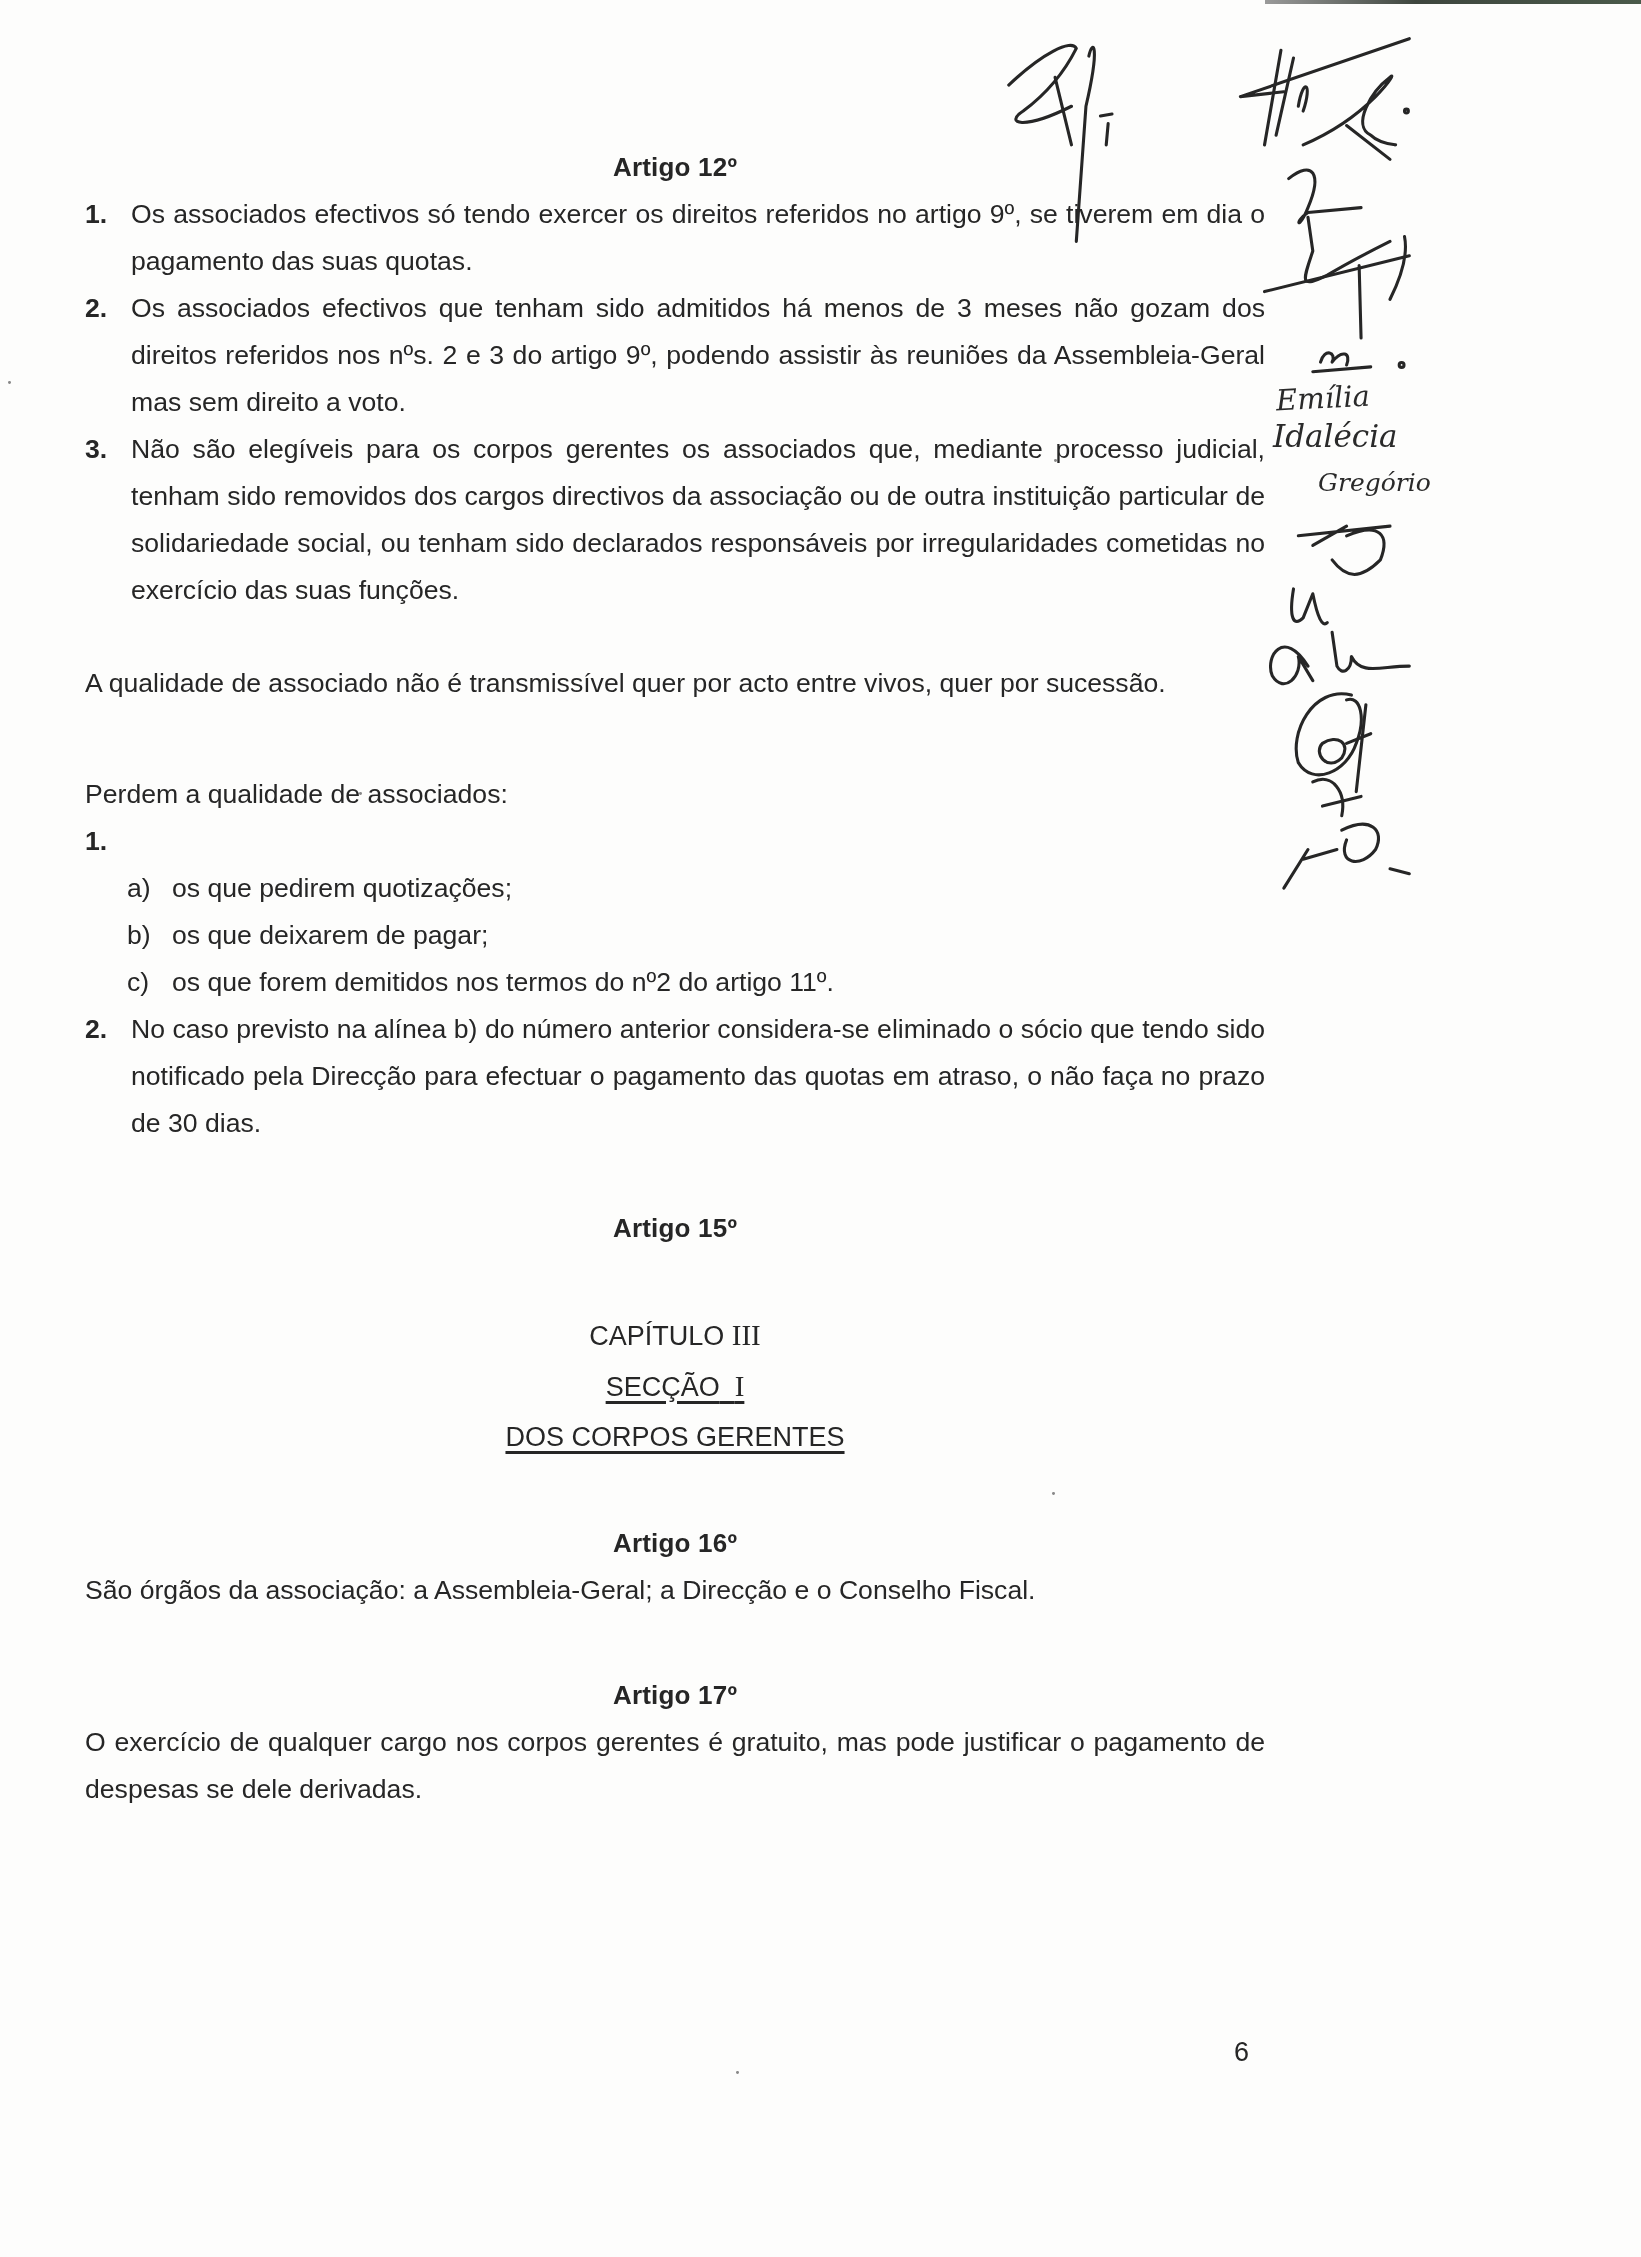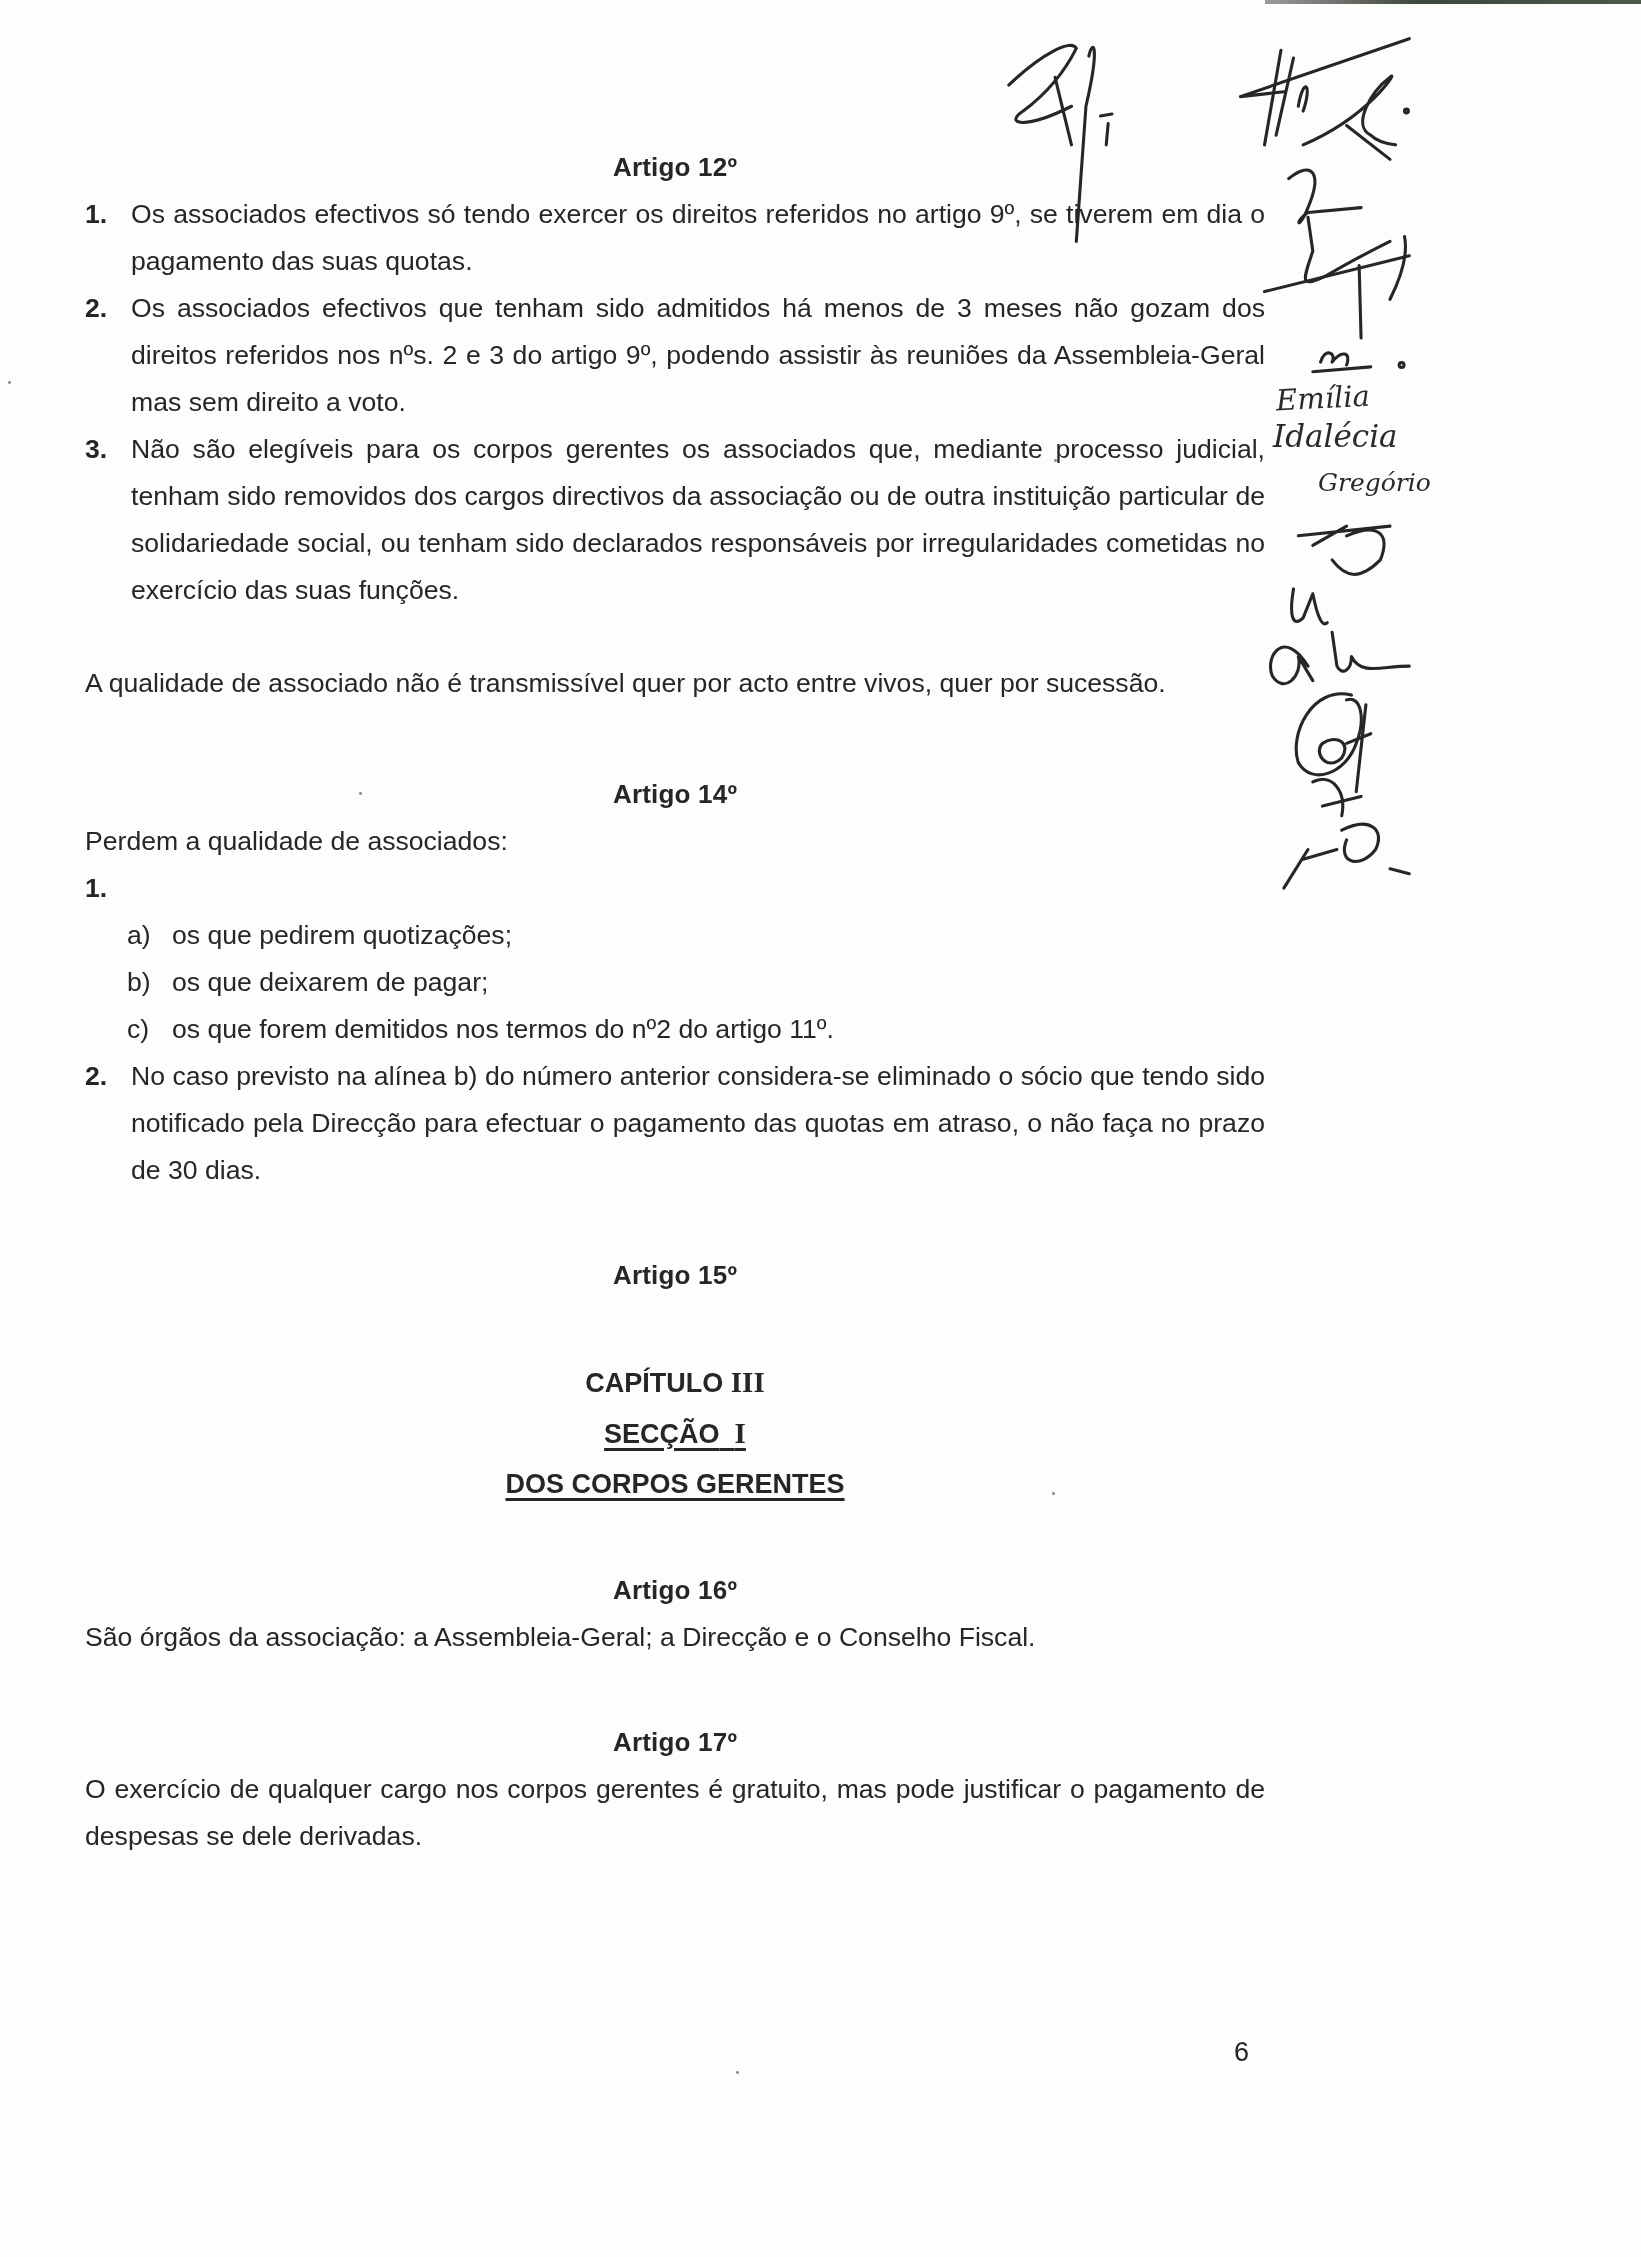--- a/index.html
+++ b/index.html
@@ -27,21 +27,21 @@
   .numlist > li { position: relative; padding-left: 46px; text-align: justify; }
   .numlist .num { position: absolute; left: 0; top: 0; font-weight: bold; }
   .sublist { margin: 0; padding: 0; list-style: none; }
   .sublist > li { position: relative; padding-left: 87px; }
   .sublist .letter { position: absolute; left: 42px; }
   .gap-s { height: 46px; }
   .gap-m { height: 58px; }
   .gap-l { height: 64px; }
   .chapter {
     text-align: center; font-family: "Liberation Sans", sans-serif;
-    font-weight: bold; font-size: 27px; line-height: 50px;
+    font-weight: normal; font-size: 27px; line-height: 50px;
   }
   .chapter .roman { font-family: "Liberation Serif", serif; font-size: 29px; }
   .u { text-decoration: underline; text-decoration-thickness: 2.9px; text-underline-offset: 4.8px; }
   .page-number {
     position: absolute; left: 1234px; top: 2037px; font-size: 27px;
   }
   .signatures { position: absolute; left: 0; top: 0; width: 1641px; height: 2257px; pointer-events: none; }
   .signatures svg { position: absolute; left: 0; top: 0; }
   .sig-text {
     position: absolute; font-family: "DejaVu Serif", serif; font-style: italic;
@@ -71,21 +71,20 @@
       <span>Não são elegíveis para os corpos gerentes os associados que, mediante processo judicial, tenham sido removidos dos cargos directivos da associação ou de outra instituição particular de solidariedade social, ou tenham sido declarados responsáveis por irregularidades cometidas no exercício das suas funções.</span>
     </li>
   </ol>
 
   <div class="gap-s"></div>
 
   <p>A qualidade de associado não é transmissível quer por acto entre vivos, quer por sucessão.</p>
 
   <div class="gap-l"></div>
 
-  <h2 class="heading">Artigo 14º</h2>
   <p>Perdem a qualidade de associados:</p>
   <ol class="numlist">
     <li>
       <span class="num">1.</span>
       <span>&nbsp;</span>
     </li>
   </ol>
   <ul class="sublist">
     <li>
       <span class="letter">a)</span>

